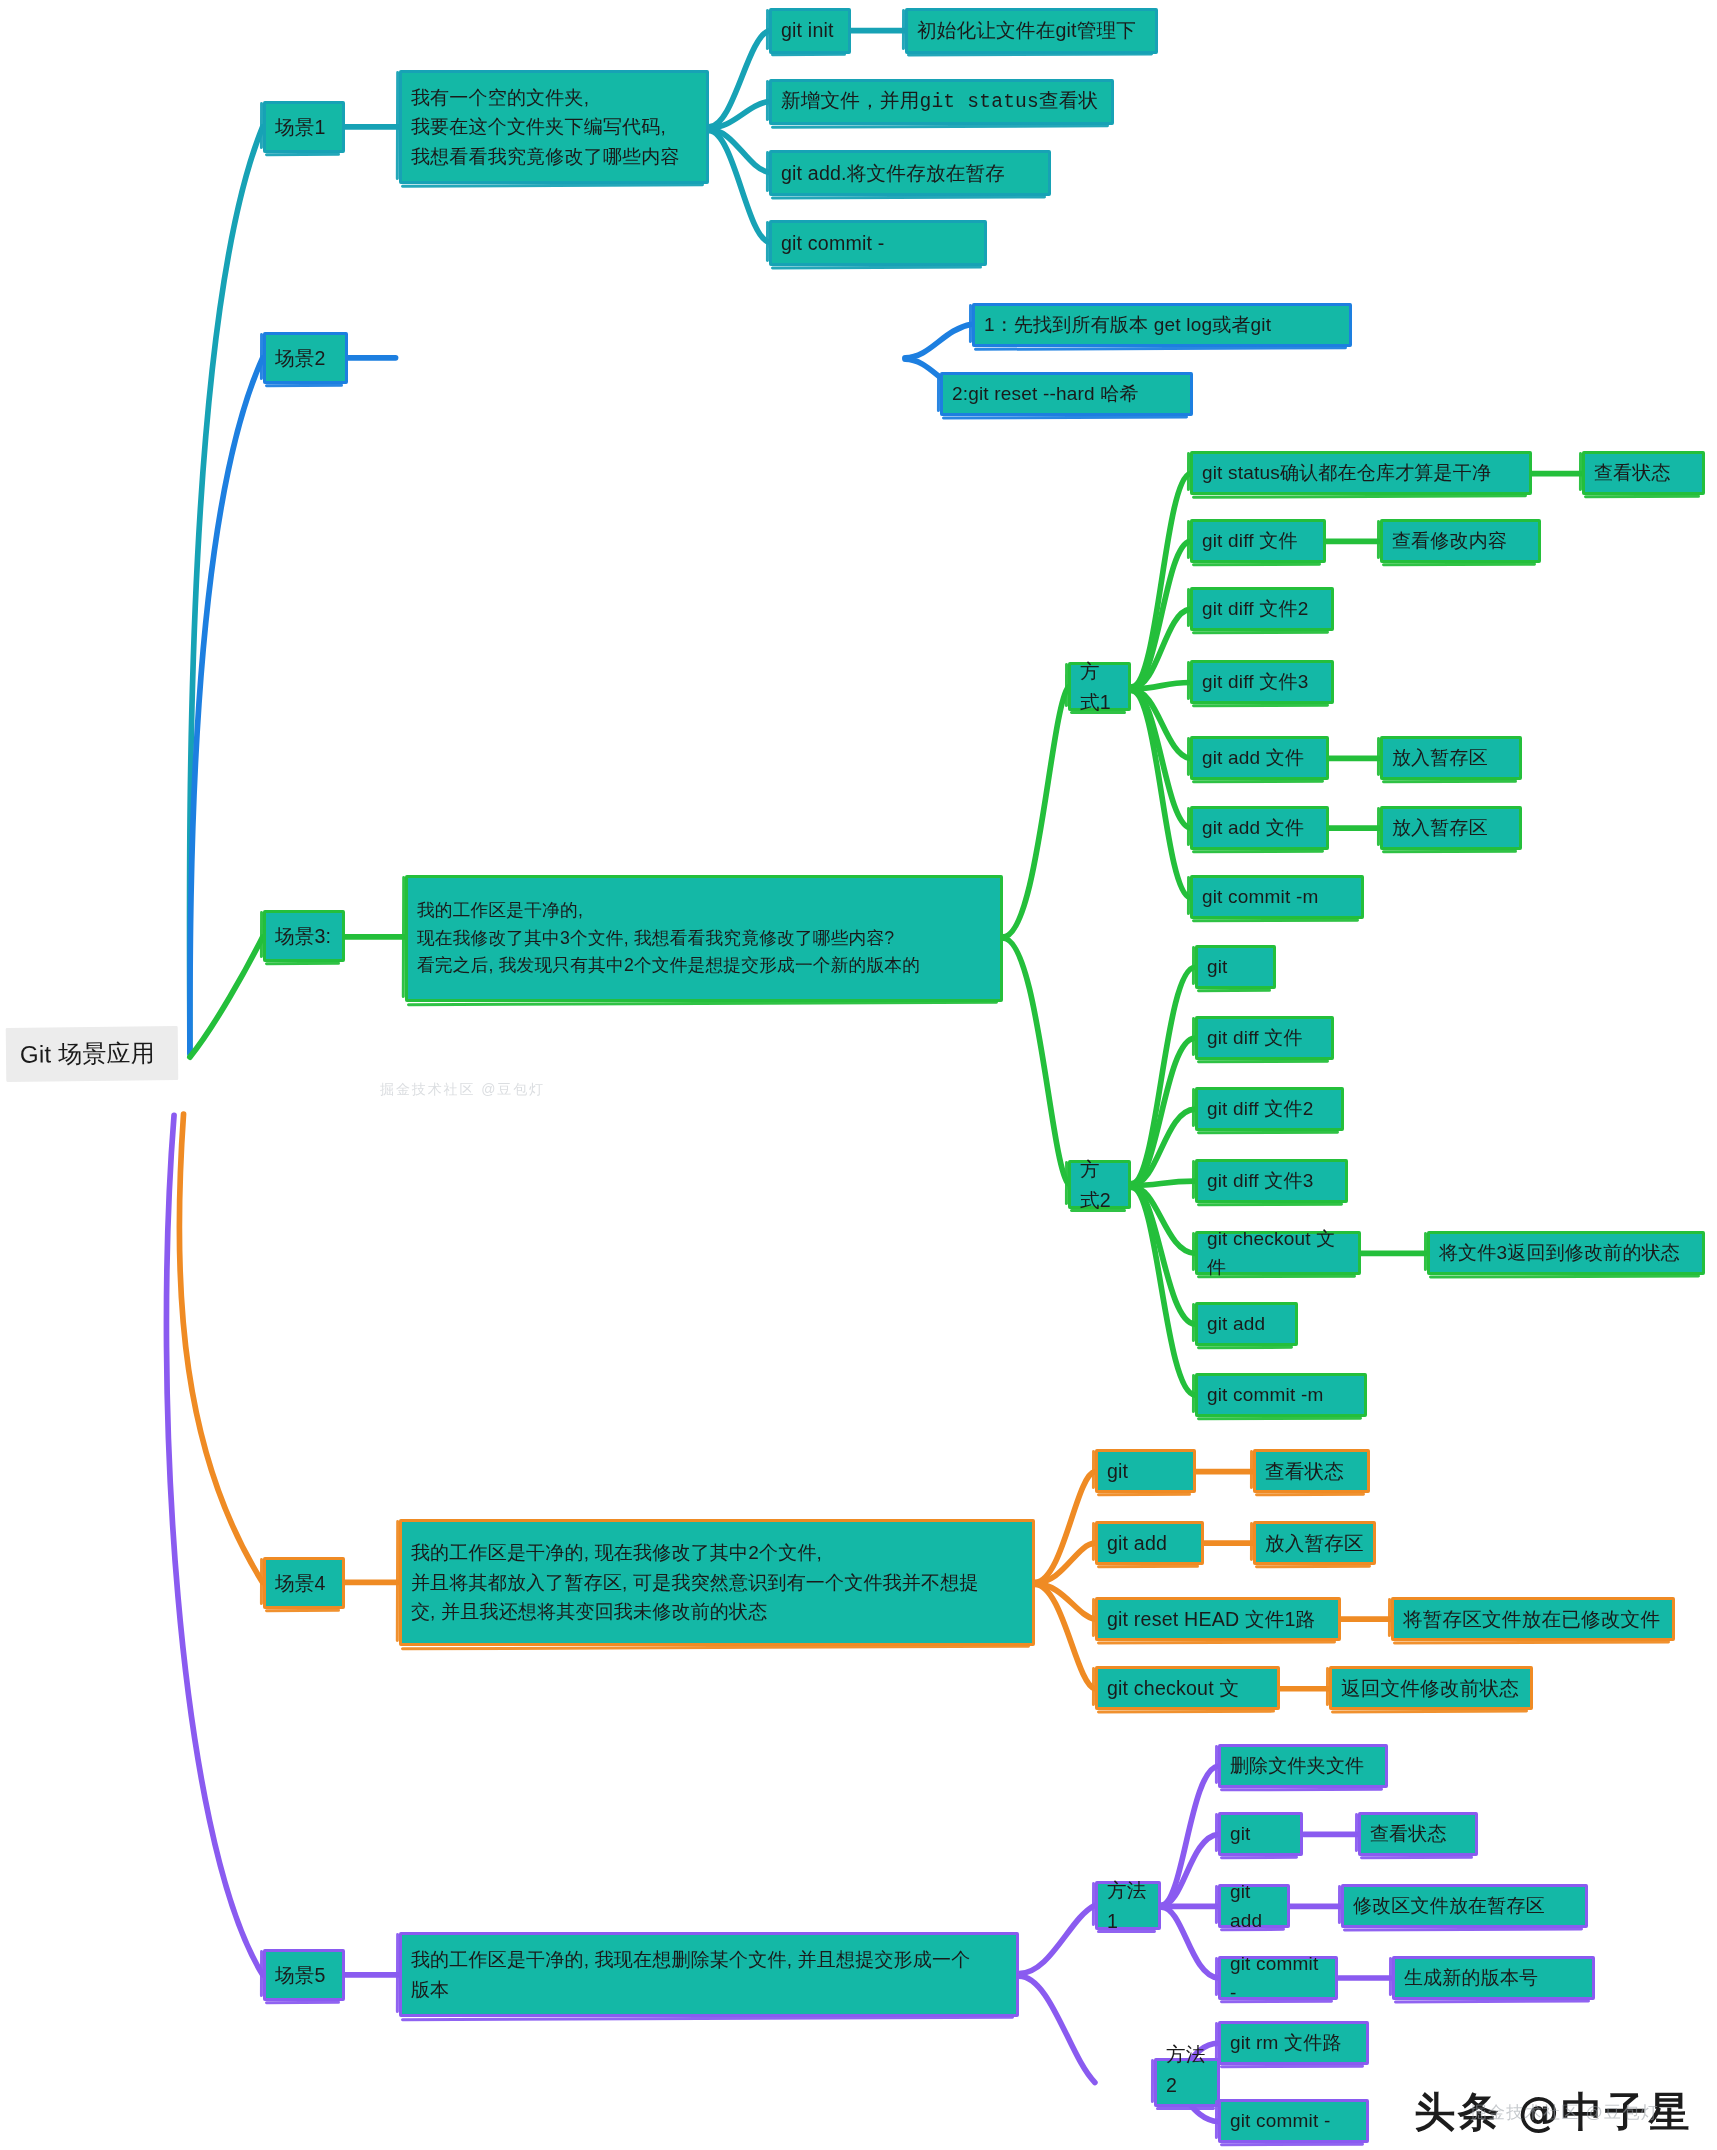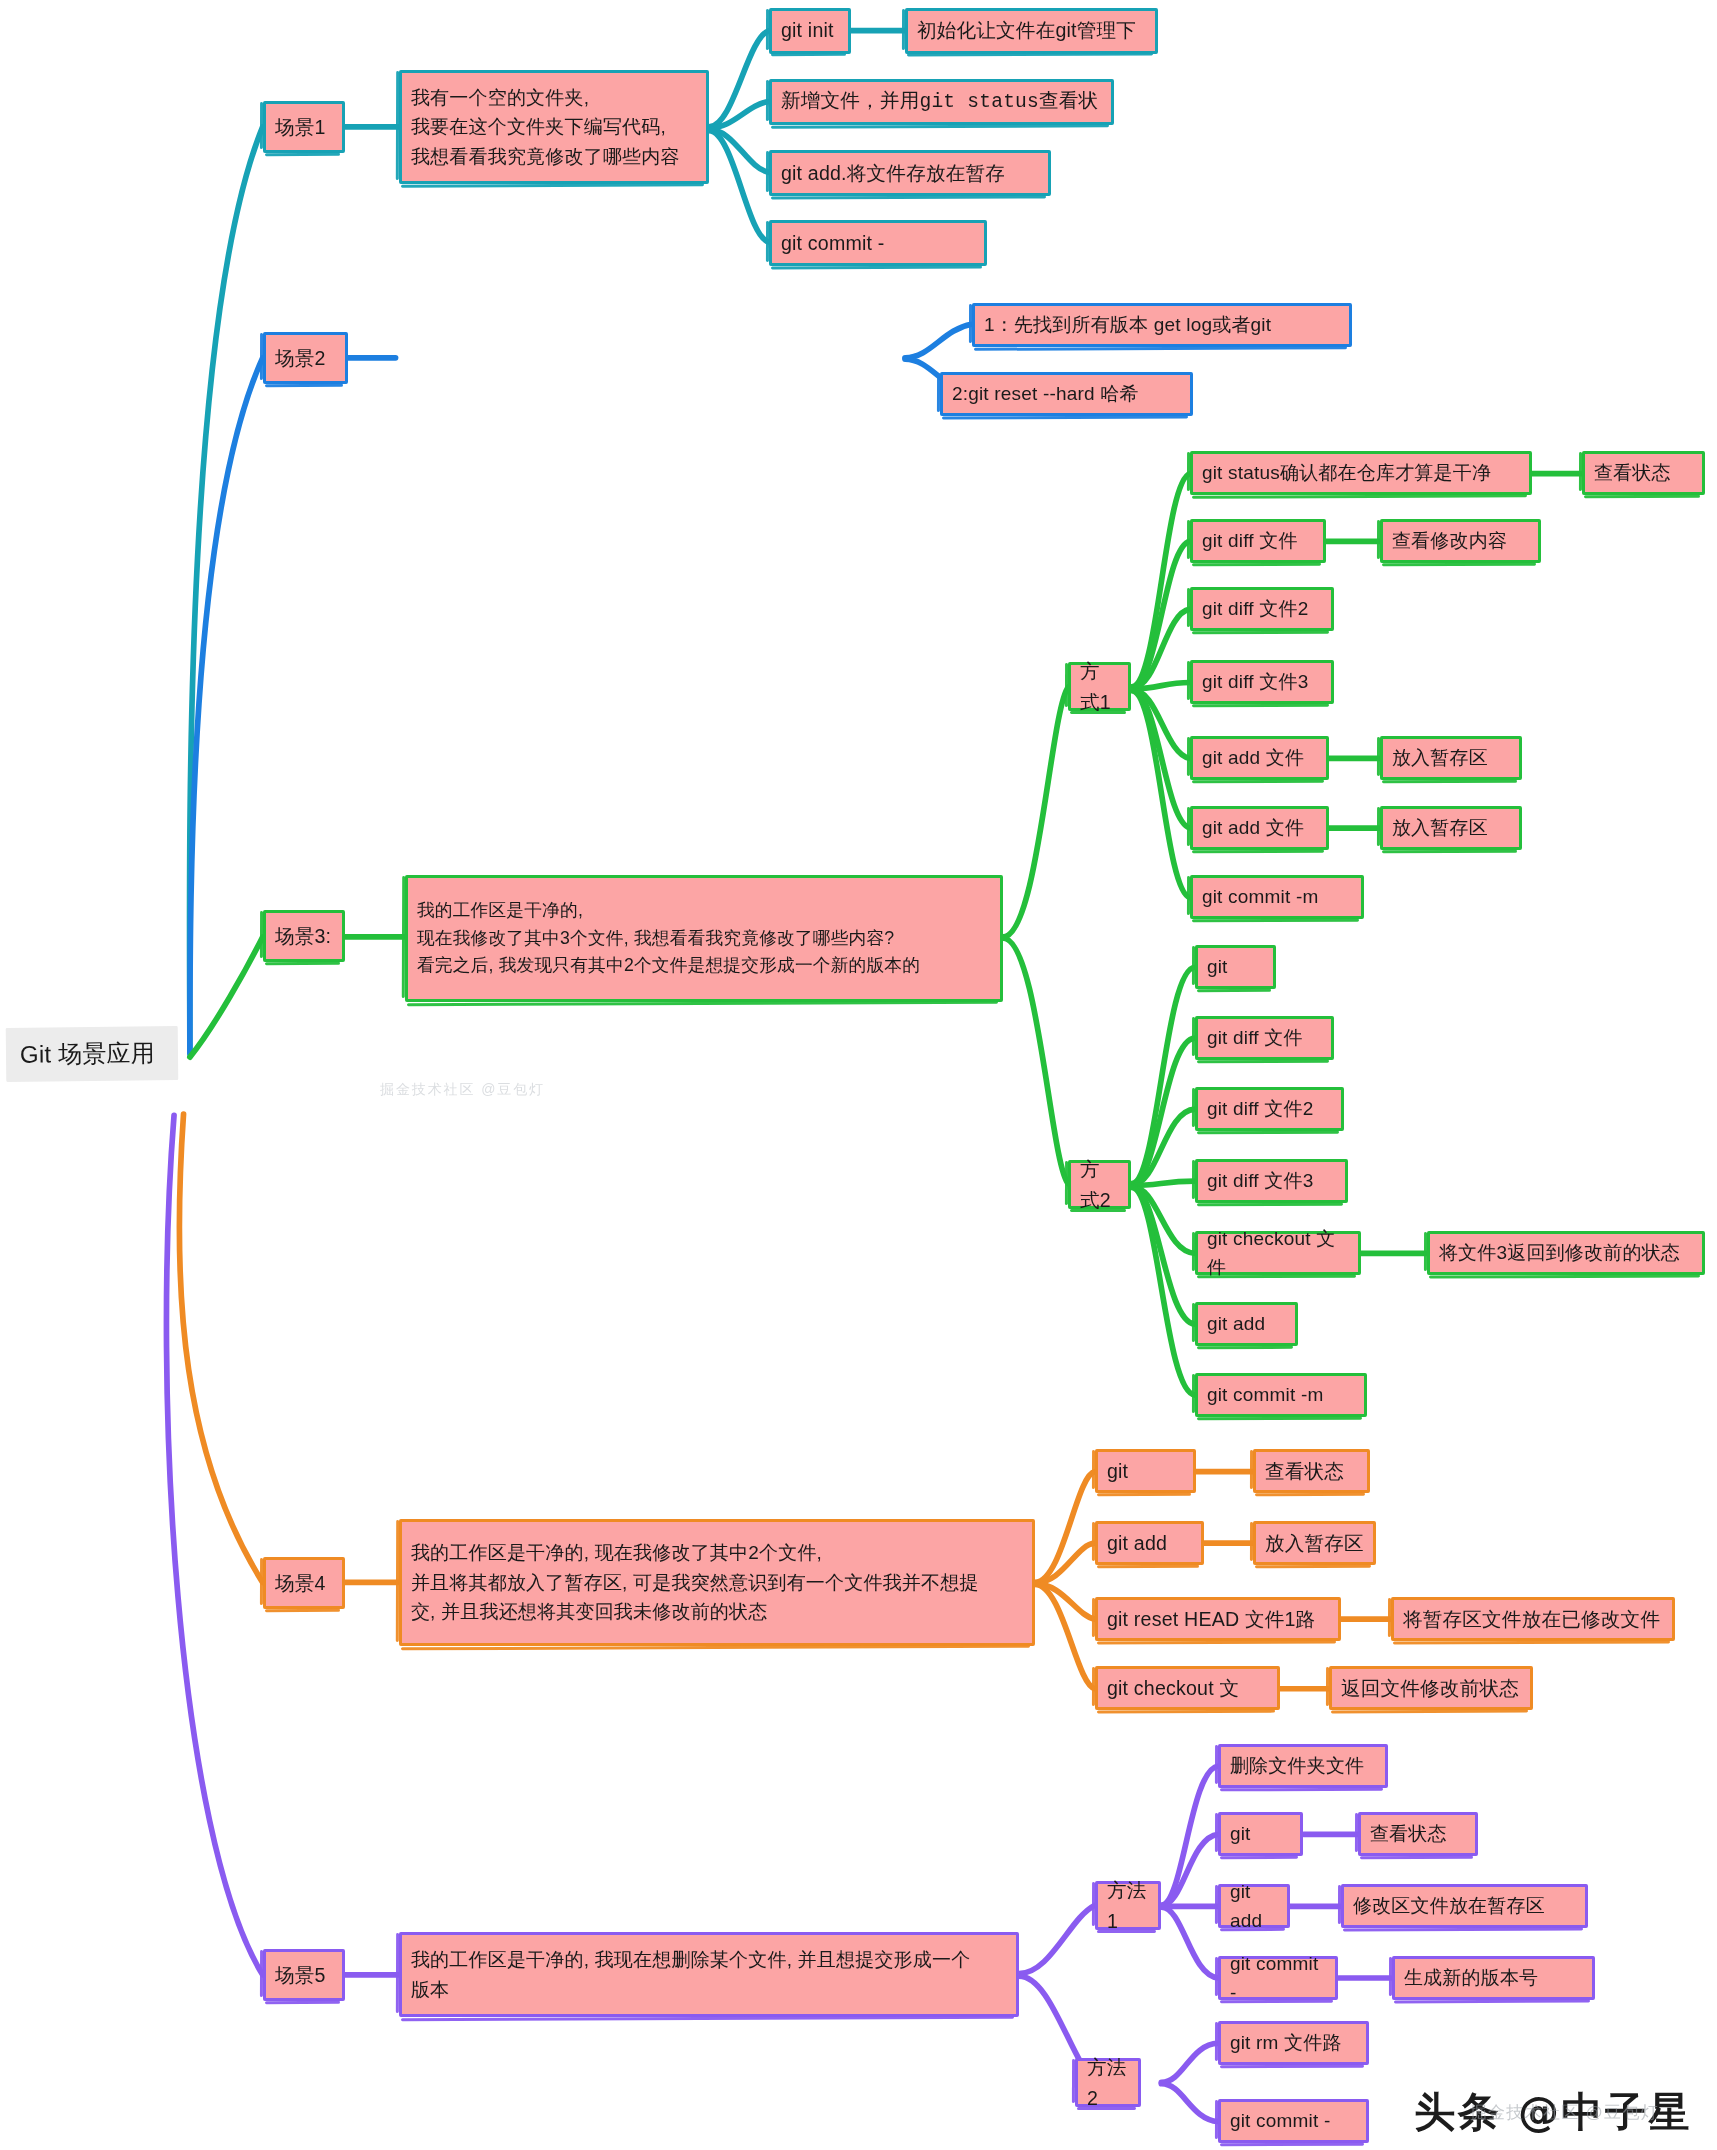--- a/index.html
+++ b/index.html
@@ -5,21 +5,21 @@
   html,body{margin:0;padding:0;background:#ffffff;}
   body{
     font-family:"Liberation Sans","DejaVu Sans",sans-serif;
     width:1717px;height:2151px;position:relative;overflow:hidden;
   }
   #canvas{position:absolute;left:0;top:0;width:1717px;height:2151px;}
   #edges{position:absolute;left:0;top:0;width:1717px;height:2151px;pointer-events:none;}
 
   .node{
     position:absolute;box-sizing:border-box;
-    background:#fca5a5;
+    background:#14b8a6;
     display:flex;align-items:center;
     border-style:solid;border-width:3.2px;
     border-radius:1.9px;
     color:#1a1a1a;
     line-height:1.55;
     padding:3.8px 8.9px;
     white-space:pre-line;
     letter-spacing:0.2px;
   }
   .node.root{
@@ -345,21 +345,21 @@
     <span class="lbl">修改区文件放在暂存区</span>
   </div>
 
   <div class="node sketch t-purple fs-30" style="left:1218px;top:1956px;width:120px;height:44px;">
     <span class="lbl">git commit -</span>
   </div>
   <div class="node sketch t-purple fs-30" style="left:1392px;top:1956px;width:203px;height:44px;justify-content:center;">
     <span class="lbl">生成新的版本号</span>
   </div>
 
-  <div class="node sketch t-purple fs-31" style="left:1075px;top:2058px;width:66px;height:49px;justify-content:center;">
+  <div class="node sketch t-purple fs-31" style="left:1154px;top:2058px;width:66px;height:49px;justify-content:center;align-items:flex-end;">
     <span class="lbl">方法2</span>
   </div>
 
   <div class="node sketch t-purple fs-30" style="left:1218px;top:2021px;width:151px;height:44px;">
     <span class="lbl">git rm 文件路</span>
   </div>
   <div class="node sketch t-purple fs-30" style="left:1218px;top:2099px;width:151px;height:44px;">
     <span class="lbl">git commit -</span>
   </div>
 

